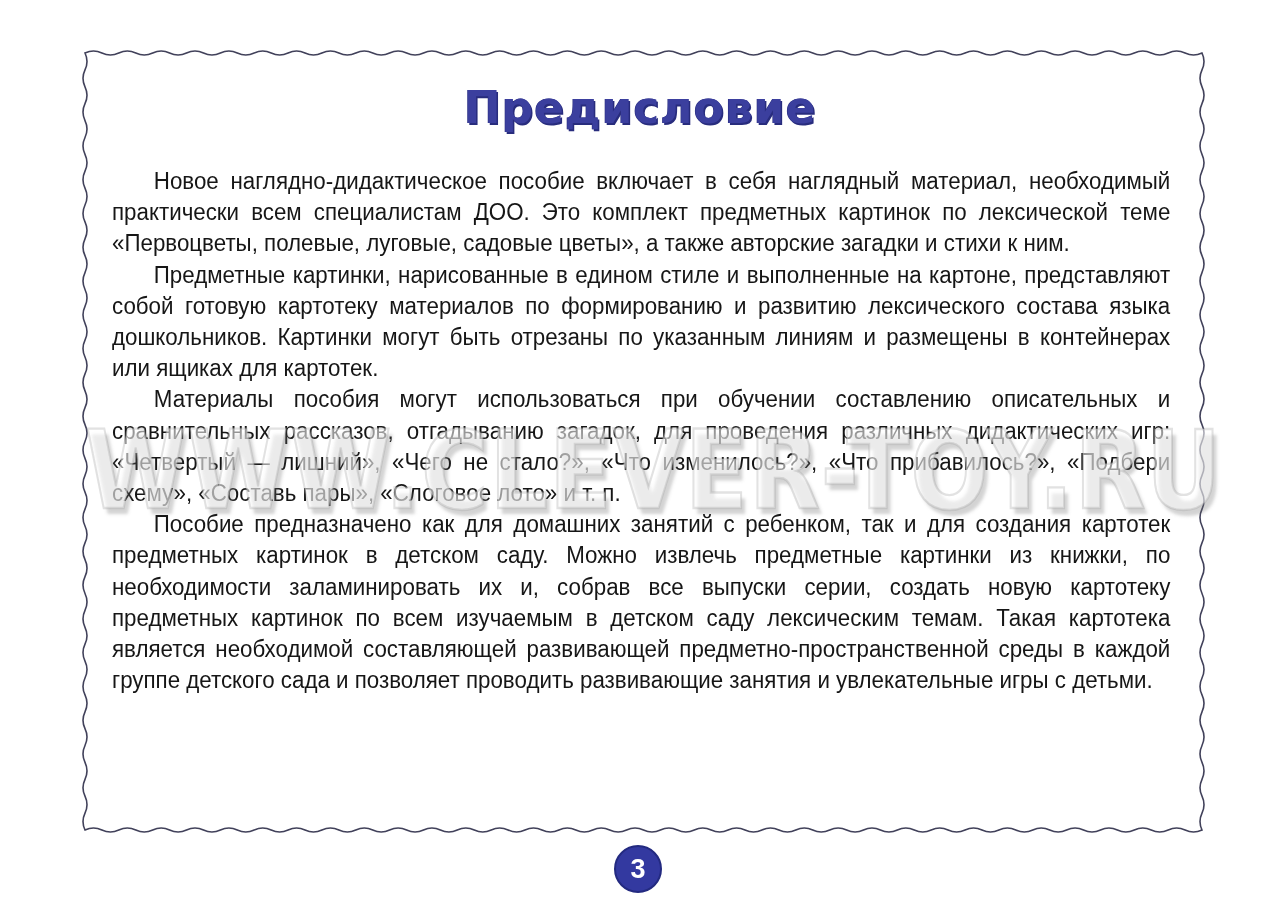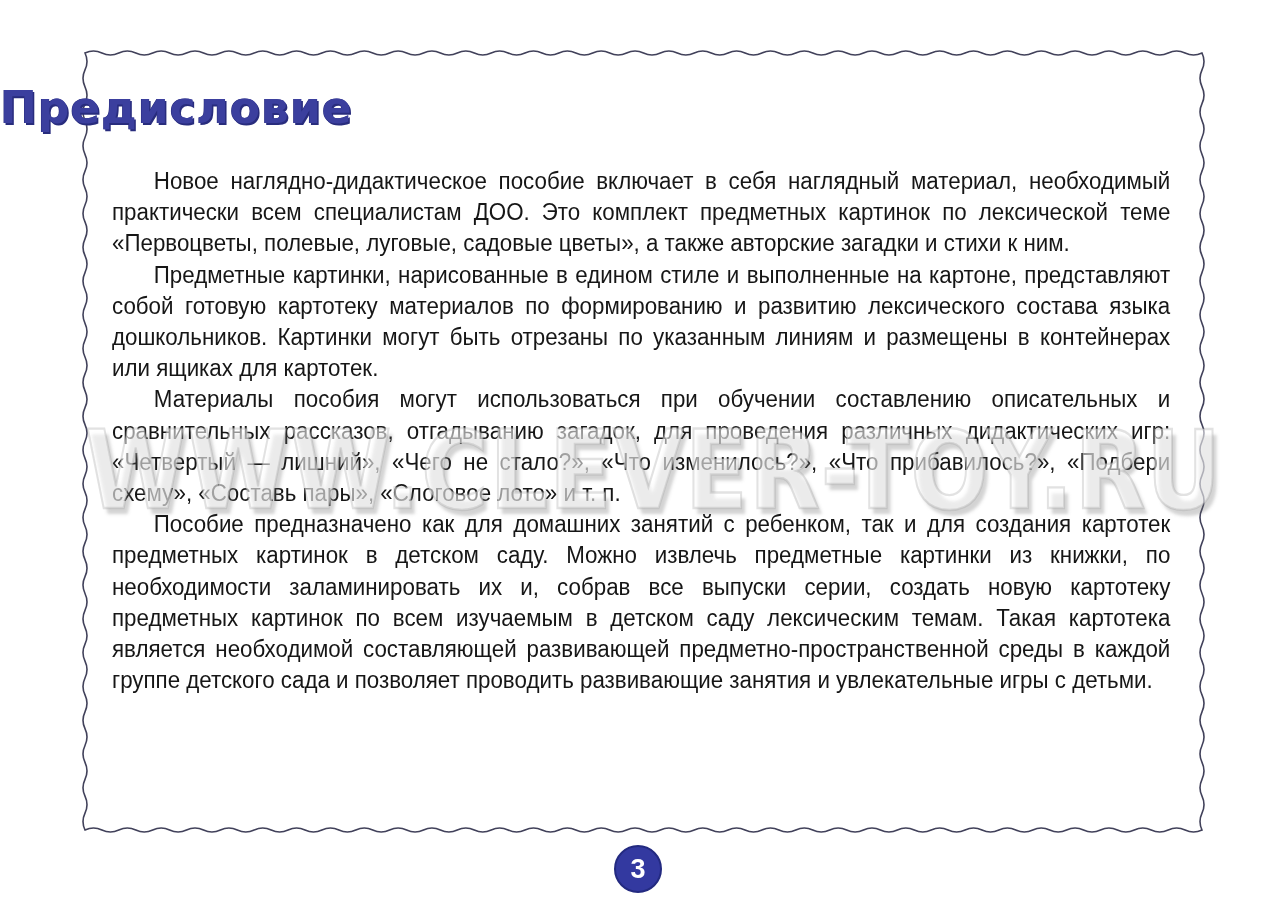--- a/index.html
+++ b/index.html
@@ -21,20 +21,21 @@
     top: 0;
     width: 1280px;
     height: 906px;
     pointer-events: none;
   }
   .page-title {
     position: absolute;
     left: 0;
     top: 82px;
     width: 1280px;
+    text-align: center;
     font-family: "DejaVu Sans", sans-serif;
     font-weight: bold;
     font-size: 44px;
     letter-spacing: 1px;
     color: #3b3f9e;
     text-shadow: 1.5px 1.5px 0 #282c7d, -0.5px -0.5px 0 #282c7d;
   }
   .body-text {
     position: absolute;
     left: 112px;

